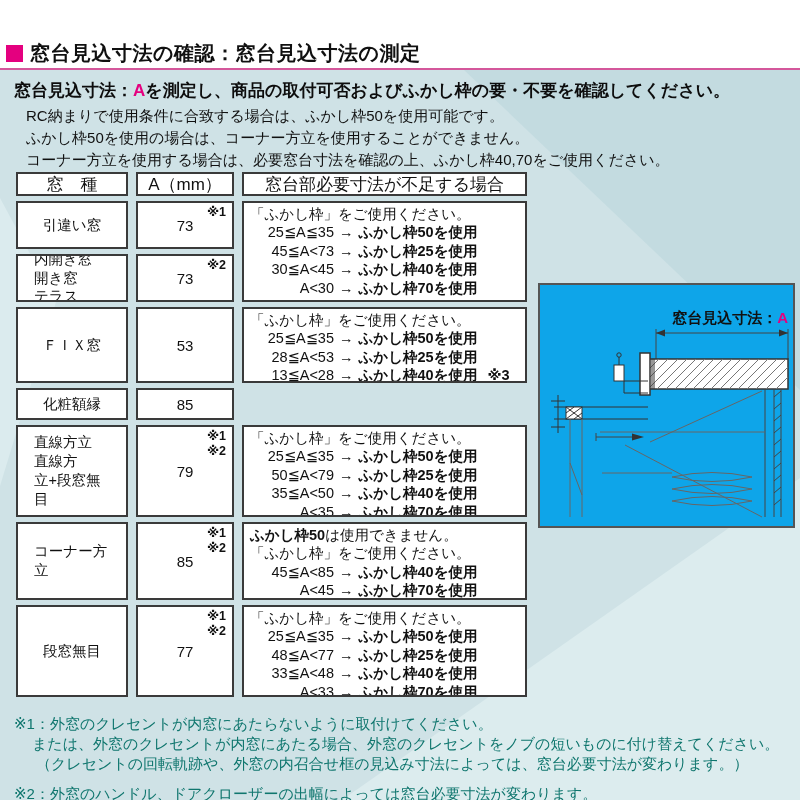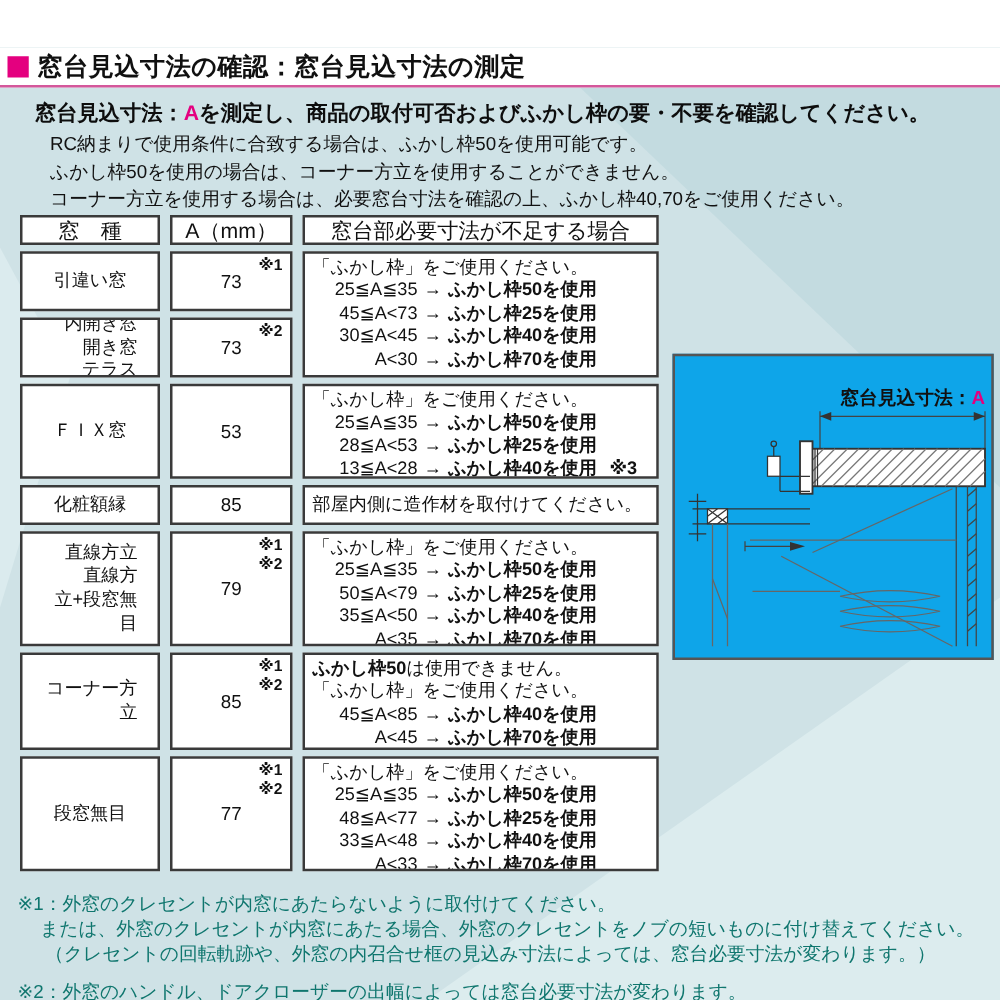--- a/index.html
+++ b/index.html
@@ -12,32 +12,32 @@
   .bg-light{background:#dcecee;clip-path:polygon(36% 100%,100% 55%,100% 100%);}
   .bg-left{background:#dbebee;clip-path:polygon(0 20%,7% 33%,0 56%);}
 
   
   .titlebar{position:absolute;top:0;left:0;right:0;height:30px;background:#ffffff;
             border-bottom:2px solid #d4579b;display:flex;align-items:center;padding-left:6px;}
   .bullet{width:17px;height:17px;background:#e4007f;display:inline-block;margin-right:7px;flex:0 0 auto;}
   .titlebar h1{font-size:20px;margin:0;font-weight:bold;letter-spacing:.5px;color:#101010;}
 
   
-  .intro{position:absolute;left:28px;top:41px;right:8px;}
+  .intro{position:absolute;left:14px;top:41px;right:8px;}
   .lead{font-size:17px;font-weight:bold;margin-bottom:3px;color:#0d0d0d;}
   .lead .var{color:#e4007f;}
   .iline{font-size:15px;line-height:22px;margin-left:12px;color:#111;}
 
   
   .spec-table{position:absolute;left:16px;top:134px;display:grid;
               grid-template-columns:112px 98px 285px;gap:5px 8px;}
   .cell{background:#fff;border:2px solid #3a3a3a;box-sizing:border-box;position:relative;color:#111;overflow:hidden;}
   .c1{grid-column:1;} .c2{grid-column:2;} .c3{grid-column:3;}
   .head{display:flex;align-items:center;justify-content:center;font-size:17px;}
-  .kind{display:flex;align-items:center;justify-content:center;text-align:right;
+  .kind{display:flex;align-items:center;justify-content:center;text-align:left;
         font-size:14.5px;line-height:1.3;white-space:pre-line;padding:0 16px;}
   .aval{display:flex;align-items:center;justify-content:center;font-size:15px;}
   .marks{position:absolute;top:2px;right:6px;font-weight:bold;font-size:12.5px;line-height:15px;text-align:right;}
   .marks span{display:block;}
   .usage{padding:2px 6px;font-size:14.5px;line-height:18.4px;}
   .usage.vcenter{display:flex;align-items:center;padding:0 6px;}
   .uline{display:flex;white-space:nowrap;align-items:baseline;}
   .cond{width:84px;text-align:right;flex:0 0 auto;}
   .arr{margin:0 5px;}
   .res{font-weight:bold;}
@@ -165,25 +165,20 @@
         <div class="uline">
           <span class="cond">28≦A&lt;53</span>
           <span class="arr">→</span>
           <span class="res">ふかし枠25を使用</span>
         </div>
         <div class="uline">
           <span class="cond">13≦A&lt;28</span>
           <span class="arr">→</span>
           <span class="res">ふかし枠40を使用</span>
           <span class="mark3">※3</span>
-        </div>
-      </div>
-      <div class="cell usage c3 vcenter" style="grid-row: 5 / span 1;">
-        <div class="uline">
-          <span>部屋内側に造作材を取付けてください。</span>
         </div>
       </div>
       <div class="cell usage c3" style="grid-row: 6 / span 1;">
         <div class="uline">
           <span>「ふかし枠」をご使用ください。</span>
         </div>
         <div class="uline">
           <span class="cond">25≦A≦35</span>
           <span class="arr">→</span>
           <span class="res">ふかし枠50を使用</span>

